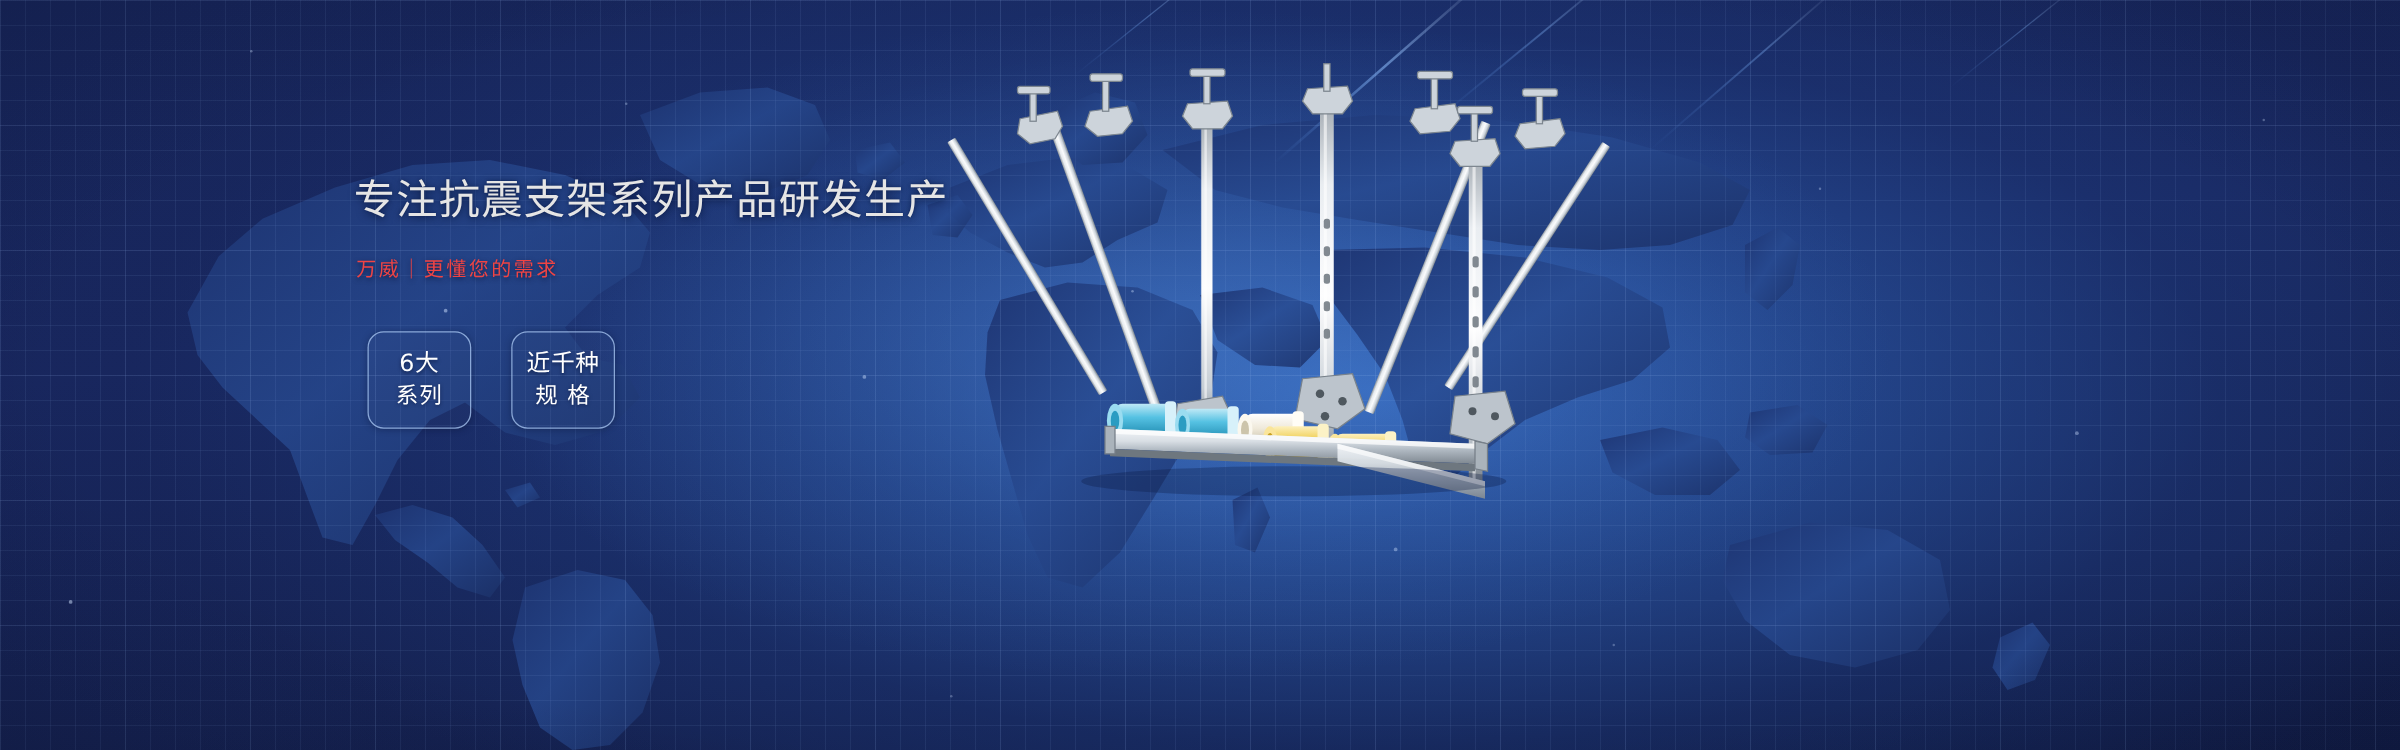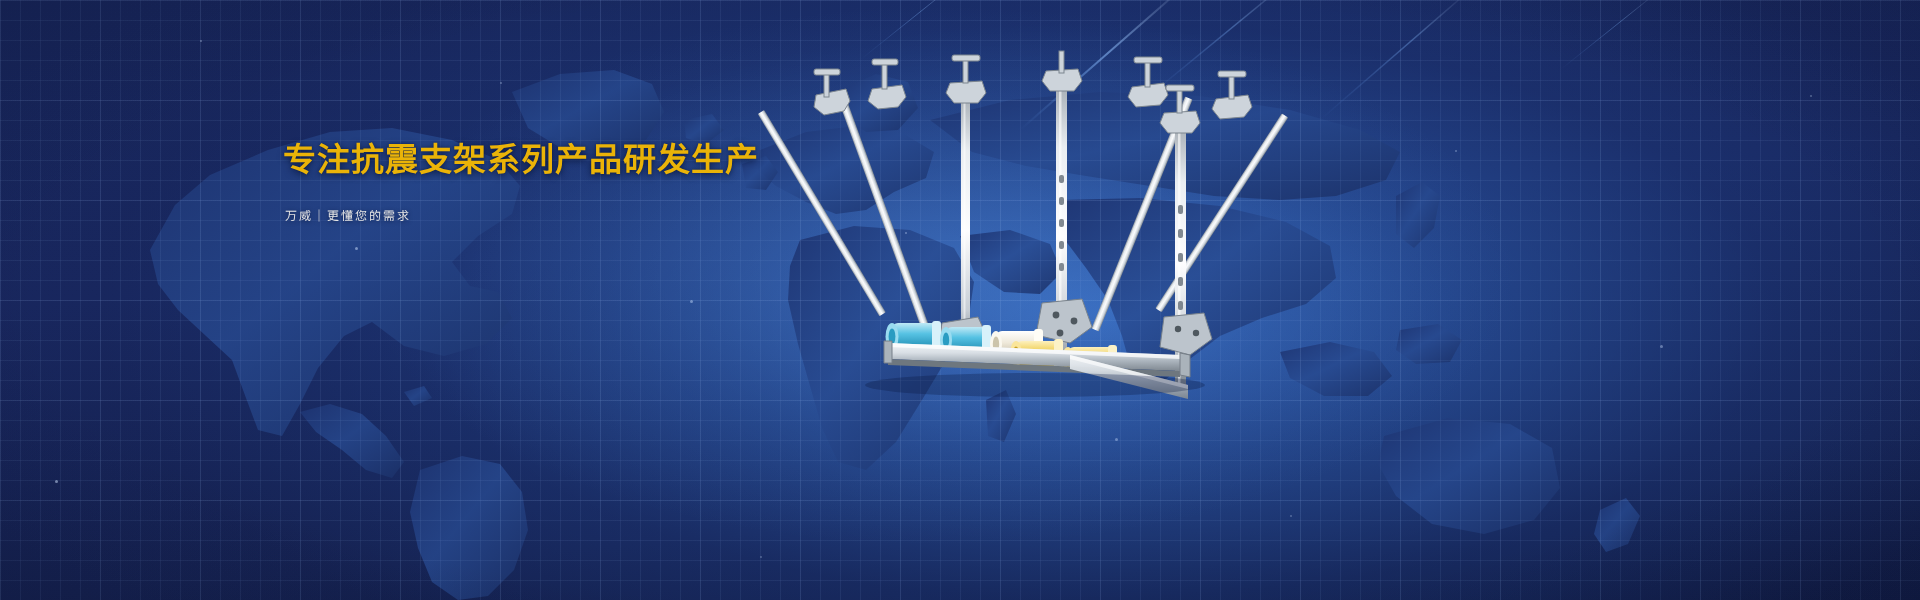--- a/index.html
+++ b/index.html
@@ -77,32 +77,32 @@
   .copy{
     position:absolute;
     left:283px;
     top:138px;
     width:700px;
   }
   .headline{
     margin:0;
     font-size:33px;
     line-height:44px;
-    font-weight:bold;
+    font-weight:normal;
     letter-spacing:1px;
-    color:#eab308;
+    color:#e5e5e5;
     text-shadow:0 2px 7px rgba(6,16,48,.75), 0 0 2px rgba(10,25,70,.6);
     white-space:nowrap;
   }
   .subline{
     margin:22px 0 16px 2px;
-    font-size:12px;
+    font-size:16px;
     line-height:24px;
     letter-spacing:2px;
-    color:#e5e5e5;
+    color:#ef4444;
     text-shadow:0 1px 4px rgba(6,16,48,.7);
     white-space:nowrap;
   }
 
   
   .badges{
     position:absolute;
     left:294px;
     top:265px;
     display:flex;
@@ -431,15 +431,23 @@
   </div>
 
   <div class="bg-vig"></div>
 
   <div class="copy">
     <h1 class="headline">专注抗震支架系列产品研发生产</h1>
     <p class="subline">万威｜更懂您的需求</p>
   </div>
 
   <div class="badges">
+    <div class="badge">
+      <span class="l1">6大</span>
+      <span class="l2">系列</span>
+    </div>
+    <div class="badge">
+      <span class="l1">近千种</span>
+      <span class="l2">规 格</span>
+    </div>
   </div>
 
 </div>
 
 </body></html>

